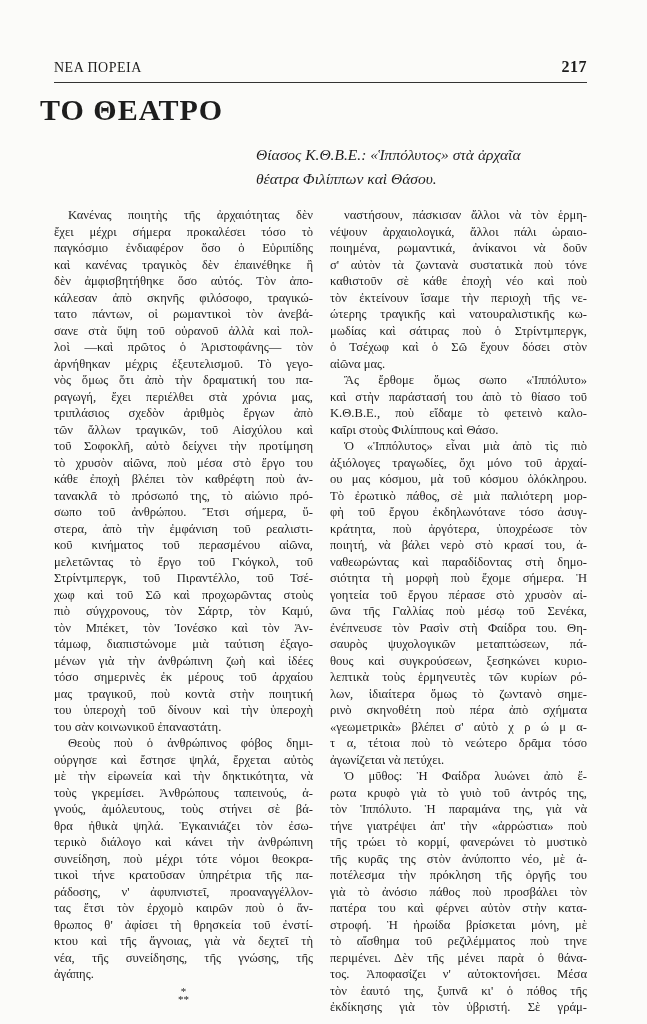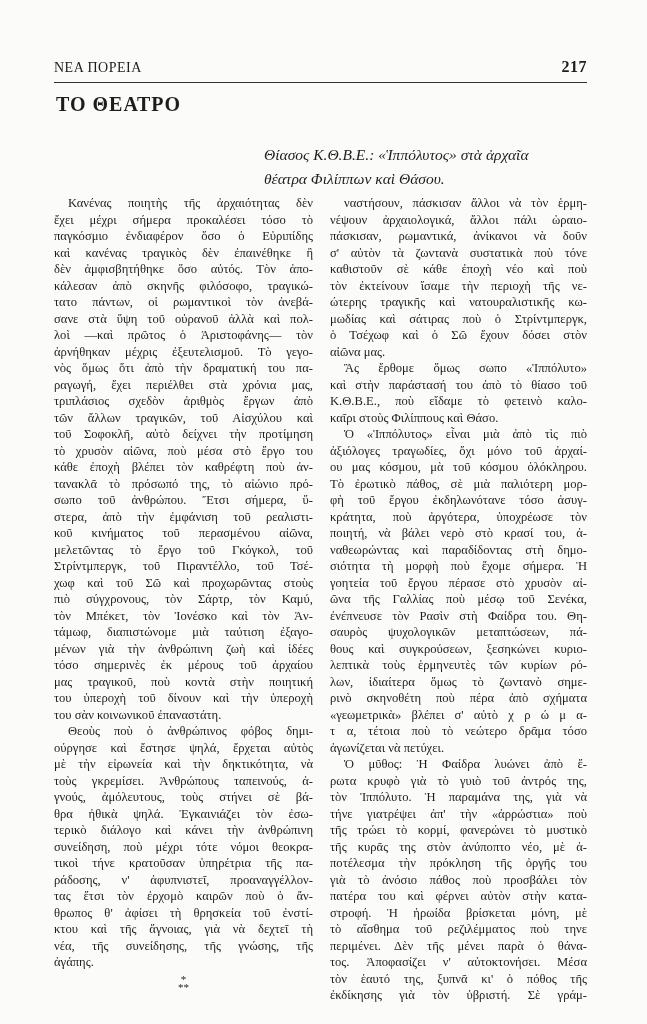--- a/index.html
+++ b/index.html
@@ -13,33 +13,33 @@
   .header {
     position: absolute; left: 54px; top: 58px; width: 533px;
     display: flex; justify-content: space-between; align-items: baseline;
     font-family: "Liberation Serif", serif;
     font-size: 14px; letter-spacing: 0.5px;
     padding-bottom: 6px;
     border-bottom: 1px solid #333;
   }
   .header .pg { font-weight: bold; font-size: 16px; }
   .title {
-    position: absolute; left: 56px; top: 93px;
+    position: absolute; left: 40px; top: 93px;
     font-family: "Liberation Serif", serif; font-weight: bold;
-    font-size: 20px; letter-spacing: 1px; margin: 0;
+    font-size: 30px; letter-spacing: 1px; margin: 0;
   }
   .subtitle {
     position: absolute; left: 256px; top: 143px; width: 330px;
     font-family: "Liberation Serif", serif; font-style: italic;
     font-size: 15.5px; line-height: 24px;
     text-align: justify;
   }
-  .subtitle span { display: block; margin-left: 8px; }
+  .subtitle span { display: block; }
   .col {
-    position: absolute; top: 195px;
+    position: absolute; top: 207px;
     font-family: "Liberation Serif", serif;
     font-size: 12.6px; line-height: 16.5px;
   }
   .col.left { left: 54px; width: 259px; }
   .col.right { left: 330px; width: 257px; }
   .ln { display: block; white-space: nowrap; text-align: justify; text-align-last: justify; height: 16.5px; overflow: hidden; }
   .ln.last { text-align-last: left; }
   .ln.indent { padding-left: 14px; }
   .stars {
     display: block; text-align: center; font-size: 11px; line-height: 8px; height: 22px; padding-top: 4px;
@@ -117,21 +117,21 @@
     <span>*</span>
       <span>**</span>
   </div>
 
 </div>
 
 <div class="col right">
   <div>
       <span class="ln indent">ναστήσουν, πάσκισαν ἄλλοι νὰ τὸν ἑρμη-</span>
       <span class="ln">νέψουν ἀρχαιολογικά, ἄλλοι πάλι ὡραιο-</span>
-      <span class="ln">πάσκισαν, ρωμαντικά, ἀνίκανοι νὰ δοῦν</span>
+      <span class="ln">ποιημένα, ρωμαντικά, ἀνίκανοι νὰ δοῦν</span>
       <span class="ln">σ' αὐτὸν τὰ ζωντανὰ συστατικὰ ποὺ τόνε</span>
       <span class="ln">καθιστοῦν σὲ κάθε ἐποχὴ νέο καὶ ποὺ</span>
       <span class="ln">τὸν ἐκτείνουν ἴσαμε τὴν περιοχὴ τῆς νε-</span>
       <span class="ln">ώτερης τραγικῆς καὶ νατουραλιστικῆς κω-</span>
       <span class="ln">μωδίας καὶ σάτιρας ποὺ ὁ Στρίντμπεργκ,</span>
       <span class="ln">ὁ Τσέχωφ καὶ ὁ Σῶ ἔχουν δόσει στὸν</span>
       <span class="ln last">αἰῶνα μας.</span>
     </div>
   <div>
       <span class="ln indent">Ἂς ἔρθομε ὅμως σωπο «Ἱππόλυτο»</span>

